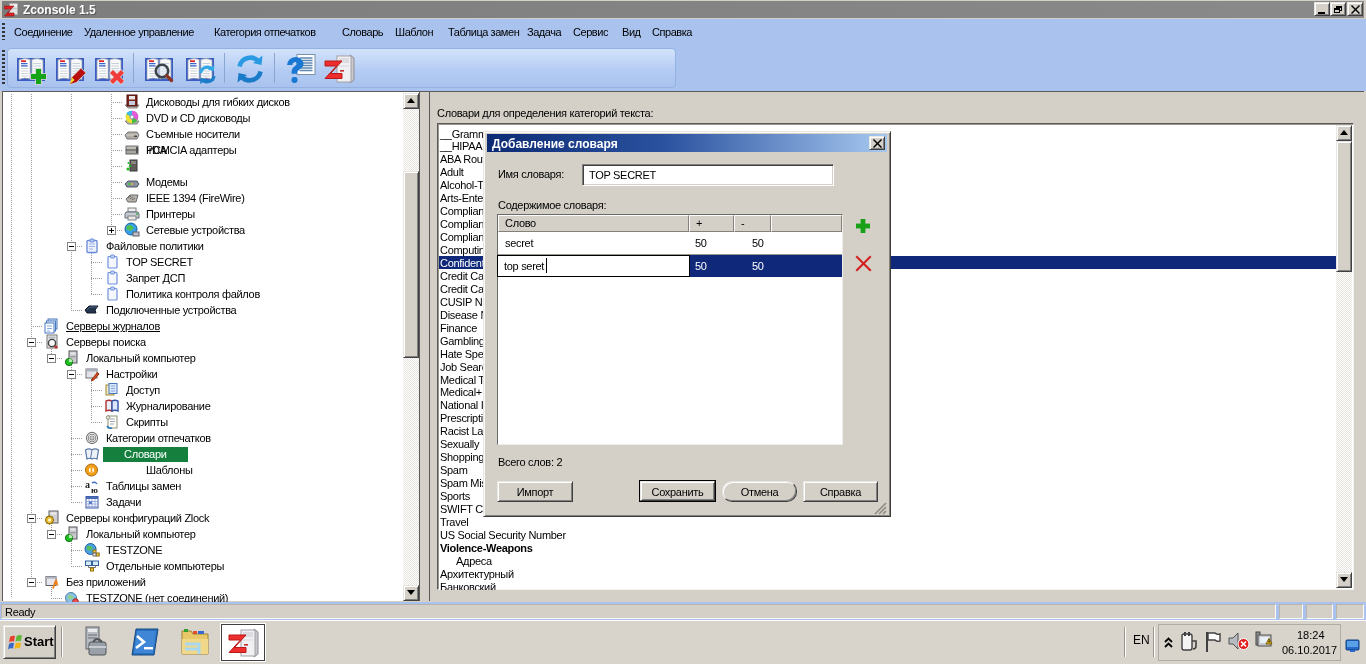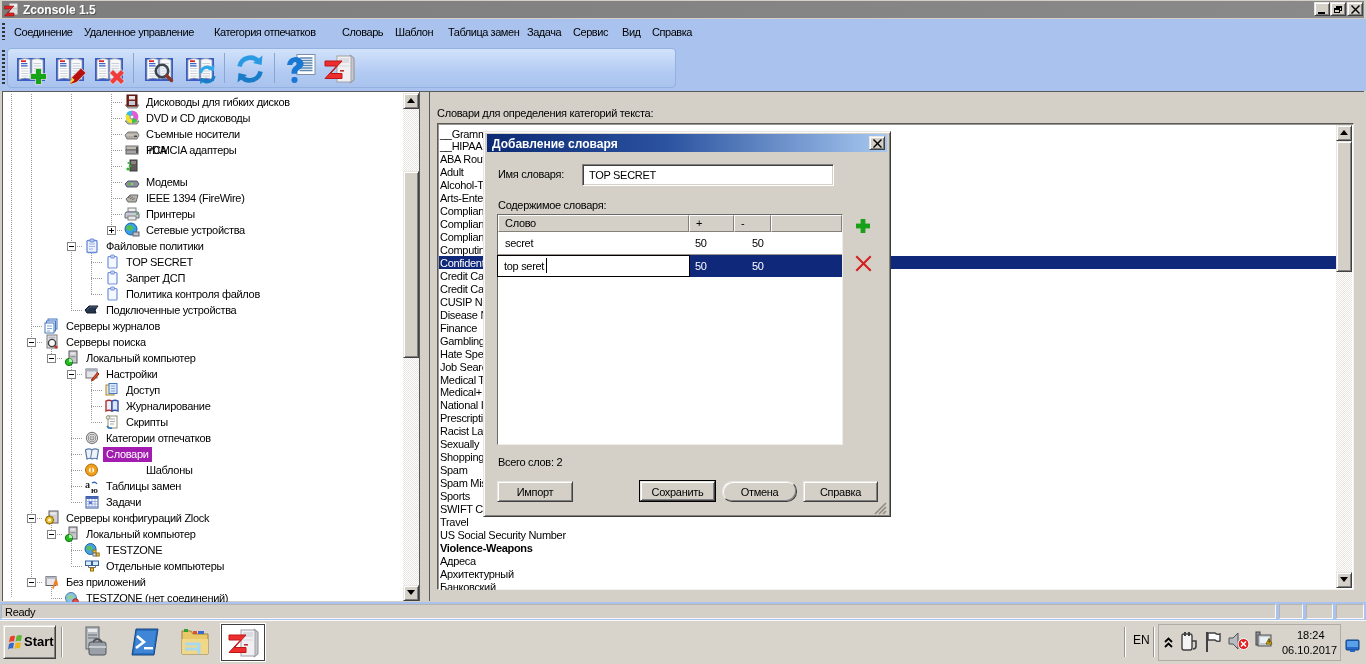--- a/index.html
+++ b/index.html
@@ -241,21 +241,21 @@
     <path d="M3 8 l3 -3 h7" stroke="#4a5e7c" fill="none"></path>
   </svg>
 <div class="abs t11" style="left:106px;top:304px;">Подключенные устройства</div>
 <div class="abs" style="left:31px;top:326px;width:12px;height:1px;background-image:repeating-linear-gradient(90deg,#9a9a9a 0,#9a9a9a 1px,transparent 1px,transparent 2px);"></div>
 <svg class="abs" style="left:44px;top:318px" width="16" height="16" viewBox="0 0 16 16">
     <rect x="4" y="1" width="9" height="10" fill="#dce8fa" stroke="#4878c0"></rect>
     <rect x="2.5" y="3" width="9" height="10" fill="#eef4fe" stroke="#4878c0"></rect>
     <rect x="1" y="5" width="9" height="10" fill="#fff" stroke="#4878c0"></rect>
     <path d="M3 8 h5 M3 10.5 h5 M3 13 h3" stroke="#80a8e0"></path>
   </svg>
-<div class="abs t11" style="left:66px;top:320px;">Серверы журналов</div>
+<div class="abs t11" style="left:66px;top:320px;text-decoration:underline;">Серверы журналов</div>
 <div class="abs" style="left:31px;top:342px;width:12px;height:1px;background-image:repeating-linear-gradient(90deg,#9a9a9a 0,#9a9a9a 1px,transparent 1px,transparent 2px);"></div>
 <div class="abs" style="left:27px;top:338px;width:9px;height:9px;background:#fff;border:1px solid #848484;"></div>
 <div class="abs" style="left:29px;top:342px;width:5px;height:1px;background:#000;"></div>
 <svg class="abs" style="left:44px;top:334px" width="16" height="16" viewBox="0 0 16 16">
     <rect x="3" y="1" width="10" height="13" fill="#e8e8e8" stroke="#787878"></rect>
     <rect x="4.5" y="2.5" width="7" height="2" fill="#b8bcc8"></rect>
     <circle cx="8" cy="9" r="3.6" fill="#f8f8f8" stroke="#404040" stroke-width="1.4"></circle>
     <path d="M10.5 11.5 l2.5 2.5" stroke="#404040" stroke-width="1.6"></path>
     <circle cx="12" cy="13" r="1.6" fill="#d03030"></circle>
   </svg>
@@ -307,21 +307,21 @@
     <circle cx="8" cy="8" r="3.8" fill="none" stroke="#888" stroke-width="1.1"></circle>
     <circle cx="8" cy="8" r="2" fill="none" stroke="#888" stroke-width="1.1"></circle>
     <circle cx="8" cy="8" r="0.7" fill="#666"></circle>
   </svg>
 <div class="abs t11" style="left:106px;top:432px;">Категории отпечатков</div>
 <div class="abs" style="left:71px;top:454px;width:12px;height:1px;background-image:repeating-linear-gradient(90deg,#9a9a9a 0,#9a9a9a 1px,transparent 1px,transparent 2px);"></div>
 <svg class="abs" style="left:84px;top:446px" width="16" height="16" viewBox="0 0 16 16">
     <path d="M1.5 4 q3.2 -2 6.5 -0.3 q3.3 -1.7 6.5 0.3 l-1.5 9 q-3 -1.5 -5 0 q-2 -1.5 -5 0 z" fill="#eef2f8" stroke="#5878a8" stroke-width="1.2"></path>
     <path d="M8 3.7 l-1.5 9.3" stroke="#5878a8"></path>
   </svg>
-<div class="abs t11" style="left:103px;top:447px;background:#a21caf;color:#fff;padding:1px 3px;font-size:11px;">Словари</div>
+<div class="abs t11" style="left:103px;top:447px;background:#15803d;color:#fff;padding:1px 21px;font-size:11px;">Словари</div>
 <div class="abs" style="left:71px;top:470px;width:12px;height:1px;background-image:repeating-linear-gradient(90deg,#9a9a9a 0,#9a9a9a 1px,transparent 1px,transparent 2px);"></div>
 <svg class="abs" style="left:84px;top:462px" width="16" height="16" viewBox="0 0 16 16">
     <circle cx="7.5" cy="8" r="6" fill="#f0a018" stroke="#b06808"></circle>
     <circle cx="7.5" cy="8" r="2.6" fill="#fff"></circle>
     <rect x="6.6" y="5.4" width="1.8" height="5.2" fill="#f0a018"></rect>
   </svg>
 <div class="abs t11" style="left:106px;top:464px;padding-left:40px;">Шаблоны</div>
 <div class="abs" style="left:71px;top:486px;width:12px;height:1px;background-image:repeating-linear-gradient(90deg,#9a9a9a 0,#9a9a9a 1px,transparent 1px,transparent 2px);"></div>
 <svg class="abs" style="left:84px;top:478px" width="16" height="16" viewBox="0 0 16 16">
     <text x="1" y="10" font-size="10" font-weight="bold" fill="#222" font-family="Liberation Serif,serif">a</text>
@@ -434,21 +434,21 @@
 <div class="abs t11" style="left:440px;top:425px;">Racist Lan</div>
 <div class="abs t11" style="left:440px;top:438px;">Sexually</div>
 <div class="abs t11" style="left:440px;top:451px;">Shopping</div>
 <div class="abs t11" style="left:440px;top:464px;">Spam</div>
 <div class="abs t11" style="left:440px;top:477px;">Spam Mis</div>
 <div class="abs t11" style="left:440px;top:490px;">Sports</div>
 <div class="abs t11" style="left:440px;top:503px;">SWIFT Co</div>
 <div class="abs t11" style="left:440px;top:516px;">Travel</div>
 <div class="abs t11" style="left:440px;top:529px;">US Social Security Number</div>
 <div class="abs t11" style="left:440px;top:542px;font-weight:bold;">Violence-Weapons</div>
-<div class="abs t11" style="left:440px;top:555px;">Адреса</div>
+<div class="abs t11" style="left:456px;top:555px;">Адреса</div>
 <div class="abs t11" style="left:440px;top:568px;">Архитектурный</div>
 <div class="abs t11" style="left:440px;top:581px;">Банковский</div>
 <div class="abs" style="left:437px;top:590px;width:917px;height:12px;background:#d4d0c8;"></div>
 <div class="abs dither" style="left:1336px;top:125px;width:16px;height:463px;"></div>
 <div class="abs btn3" style="left:1336px;top:125px;width:16px;height:16px;">
     <svg width="14" height="14" viewBox="0 0 14 14" style="position:absolute;left:0;top:0">
       <path d="M7 4 L11 9 L3 9 Z" fill="#000"></path>
     </svg>
   </div>
 <div class="abs btn3" style="left:1336px;top:572px;width:16px;height:16px;">

